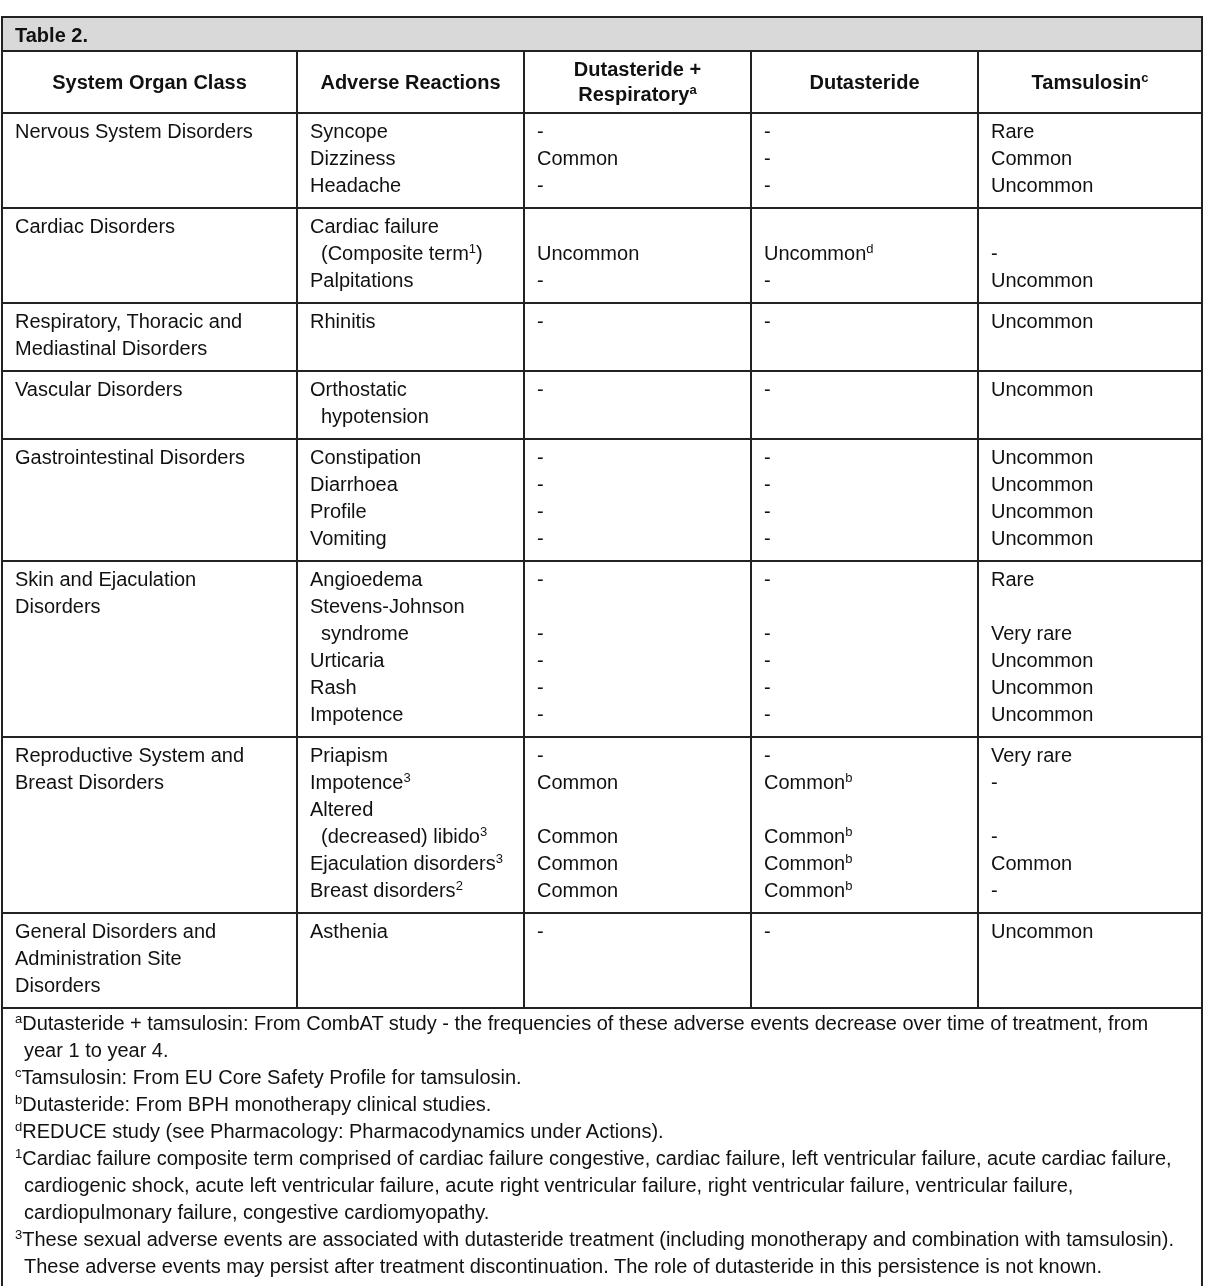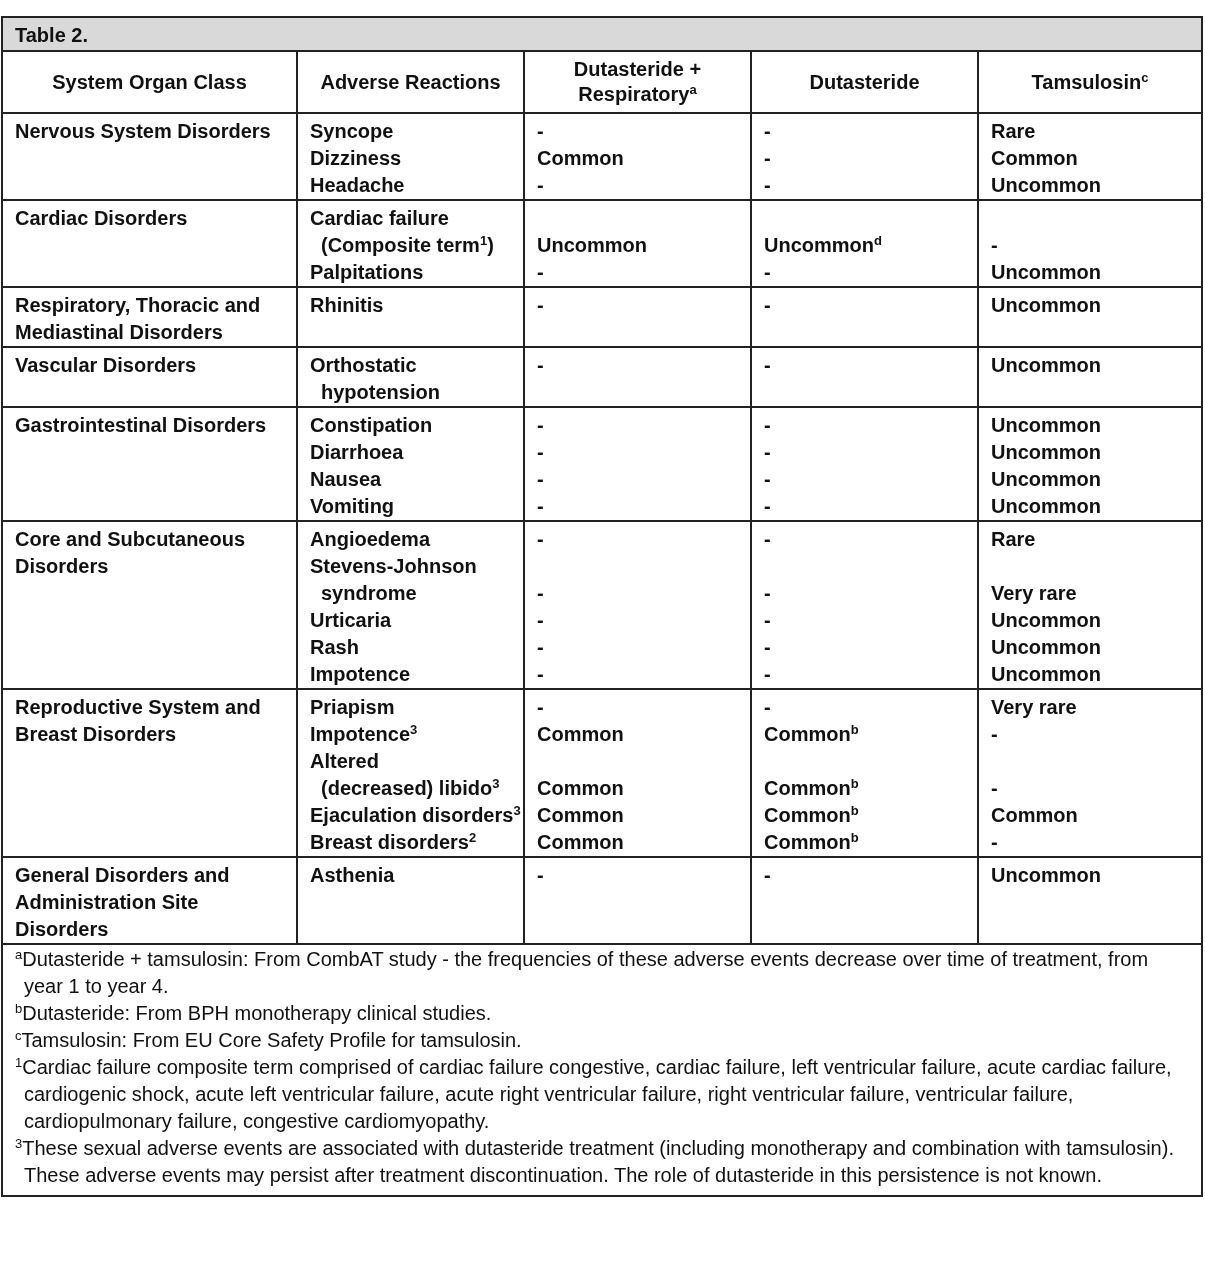--- a/index.html
+++ b/index.html
@@ -5,21 +5,21 @@
   html, body { margin: 0; padding: 0; background: #ffffff; }
   body { width: 1205px; height: 1286px; overflow: hidden; font-family: "Liberation Sans", sans-serif; color: #111; }
   .tbl { position: absolute; left: 1px; top: 1px; width: 1202px; border: 2px solid #222; box-sizing: border-box; margin-top: 15px; }
   .title-bar { background: #d9d9d9; height: 34px; border-bottom: 2px solid #222; box-sizing: border-box; padding: 4px 12px; font-weight: bold; font-size: 20px; line-height: 26px; }
   table { border-collapse: collapse; width: 100%; table-layout: fixed; border-radius: 9px; }
   col.c1 { width: 294px; } col.c2 { width: 227px; } col.c3 { width: 227px; } col.c4 { width: 227px; } col.c5 { width: auto; }
   th, td { border: 2px solid #222; vertical-align: top; }
   tr > :first-child { border-left: none; }
   tr > :last-child { border-right: none; }
   thead th { border-top: none; height: 60px; font-weight: bold; font-size: 20px; line-height: 25px; text-align: center; vertical-align: middle; padding: 0 6px; }
-  td { font-size: 20px; line-height: 27px; padding: 4px 12px 0 12px; font-weight: bold; }
+  td { font-size: 20px; line-height: 27px; padding: 4px 12px 8px 12px; }
   td .ln { display: block; white-space: nowrap; }
   td .ind { padding-left: 11px; }
   sup { font-size: 13px; line-height: 0; vertical-align: 7px; }
   .notes { padding: 1px 12px 6px 12px; font-size: 20px; line-height: 27px; border-top: none; }
   .note { text-indent: -9px; padding-left: 9px; margin: 0; }
   .note sup { font-size: 13px; }
 </style>
 </head>
 <body>
 
@@ -132,21 +132,21 @@
             <span class="ln">&nbsp;</span>
           </td>
         </tr>
         <tr>
           <td>
             <span class="ln">Gastrointestinal Disorders</span>
           </td>
           <td>
             <span class="ln"><span>Constipation</span></span>
             <span class="ln"><span>Diarrhoea</span></span>
-            <span class="ln"><span>Nausea</span></span>
+            <span class="ln"><span>Profile</span></span>
             <span class="ln"><span>Vomiting</span></span>
           </td>
           <td>
             <span class="ln">-</span>
             <span class="ln">-</span>
             <span class="ln">-</span>
             <span class="ln">-</span>
           </td>
           <td>
             <span class="ln"><span>-</span></span>
@@ -156,21 +156,21 @@
           </td>
           <td>
             <span class="ln">Uncommon</span>
             <span class="ln">Uncommon</span>
             <span class="ln">Uncommon</span>
             <span class="ln">Uncommon</span>
           </td>
         </tr>
         <tr>
           <td>
-            <span class="ln">Core and Subcutaneous</span>
+            <span class="ln">Skin and Ejaculation</span>
             <span class="ln">Disorders</span>
           </td>
           <td>
             <span class="ln"><span>Angioedema</span></span>
             <span class="ln"><span>Stevens-Johnson</span></span>
             <span class="ln ind"><span>syndrome</span></span>
             <span class="ln"><span>Urticaria</span></span>
             <span class="ln"><span>Rash</span></span>
             <span class="ln"><span>Impotence</span></span>
           </td>
@@ -253,18 +253,19 @@
             <span class="ln"><span>-</span></span>
           </td>
           <td>
             <span class="ln">Uncommon</span>
           </td>
         </tr>
       </tbody>
   </table>
   <div class="notes" id="notes">
       <p class="note"><sup>a</sup><span>Dutasteride + tamsulosin: From CombAT study - the frequencies of these adverse events decrease over time of treatment, from year 1 to year 4.</span></p>
+      <p class="note"><sup>c</sup><span>Tamsulosin: From EU Core Safety Profile for tamsulosin.</span></p>
       <p class="note"><sup>b</sup><span>Dutasteride: From BPH monotherapy clinical studies.</span></p>
-      <p class="note"><sup>c</sup><span>Tamsulosin: From EU Core Safety Profile for tamsulosin.</span></p>
+      <p class="note"><sup>d</sup><span>REDUCE study (see Pharmacology: Pharmacodynamics under Actions).</span></p>
       <p class="note"><sup>1</sup><span>Cardiac failure composite term comprised of cardiac failure congestive, cardiac failure, left ventricular failure, acute cardiac failure, cardiogenic shock, acute left ventricular failure, acute right ventricular failure, right ventricular failure, ventricular failure, cardiopulmonary failure, congestive cardiomyopathy.</span></p>
       <p class="note"><sup>3</sup><span>These sexual adverse events are associated with dutasteride treatment (including monotherapy and combination with tamsulosin). These adverse events may persist after treatment discontinuation. The role of dutasteride in this persistence is not known.</span></p>
     </div>
 </div>
 
 </body></html>

